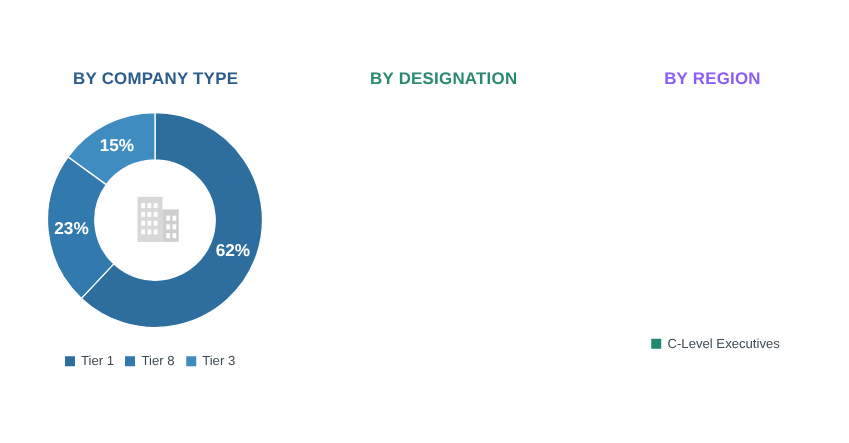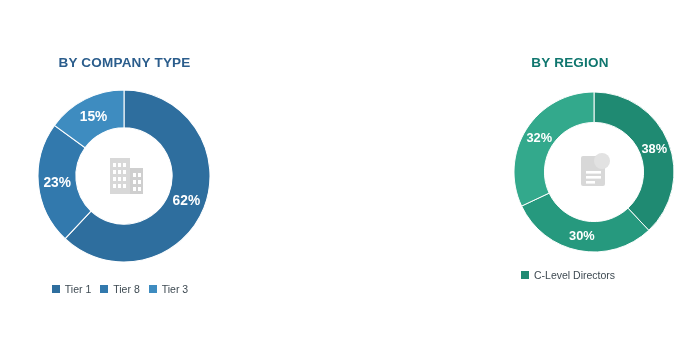--- a/index.html
+++ b/index.html
@@ -29,21 +29,21 @@
     left: 0;
     width: 100%;
     text-align: center;
     font-size: 13.5px;
     font-weight: bold;
     letter-spacing: 0.2px;
     font-family: "Liberation Sans", sans-serif;
   }
   #title-company { color: #2b5d8c; }
   #title-design  { color: #2b8a6e; }
-  #title-region  { color: #0f766e; }
+  #title-region  { color: #8b5cf6; }
 
   .donut-wrap {
     position: absolute;
   }
   #donut-company { left: 38px;  top: 90px; width: 172px; height: 172px; }
   #donut-design  { left: 265px; top: 92px; width: 160px; height: 160px; }
 
   .donut-svg { display: block; width: 100%; height: 100%; overflow: visible; }
 
   .slice-label {
@@ -138,47 +138,27 @@
         <span>Tier 8</span>
       </div>
       <div class="legend-row">
         <span class="legend-swatch" style="background: rgb(62, 140, 192);"></span>
         <span>Tier 3</span>
       </div>
     </div>
 </div>
 
 <div class="panel" id="panel-design">
+  <div class="panel-title" id="title-design">BY DESIGNATION</div>
 
-  <div class="donut-wrap" id="donut-design">
-    <svg class="donut-svg" viewBox="0 0 200 200" id="svg-design">
-        <path d="M 100 0 A 100 100 0 0 1 168.45471059286888 172.89686274214114 L 142.44192056757868 145.1960549001275 A 62 62 0 0 0 100 38 Z" fill="#1f8a72" stroke="#ffffff" stroke-width="1.2"></path>
-        <text x="175.31189535694836" y="70.1819112325411" text-anchor="middle" dominant-baseline="central" font-size="16" class="slice-label">38%</text>
-        <path d="M 168.45471059286888 172.89686274214114 A 100 100 0 0 1 9.517294753398048 142.57792915650725 L 43.900722747106784 126.3983160770345 A 62 62 0 0 0 142.44192056757868 145.1960549001275 Z" fill="#26997e" stroke="#ffffff" stroke-width="1.2"></path>
-        <text x="84.82211351855629" y="179.5652673090238" text-anchor="middle" dominant-baseline="central" font-size="16" class="slice-label">30%</text>
-        <path d="M 9.517294753398048 142.57792915650725 A 100 100 0 0 1 99.99999999999999 0 L 99.99999999999999 38 A 62 62 0 0 0 43.900722747106784 126.3983160770345 Z" fill="#33a98c" stroke="#ffffff" stroke-width="1.2"></path>
-        <text x="31.609438034336776" y="56.59802960670129" text-anchor="middle" dominant-baseline="central" font-size="16" class="slice-label">32%</text>
-      </svg>
-    <div class="center-icon">
-      <svg width="46" height="46" viewBox="0 0 46 46">
-        <rect x="10" y="9" width="24" height="30" rx="2" fill="#d8d8d8"></rect>
-        <circle cx="31" cy="14" r="8" fill="#e2e2e2"></circle>
-        <g fill="#ffffff">
-          <rect x="15" y="24" width="15" height="2.6"></rect>
-          <rect x="15" y="29" width="15" height="2.6"></rect>
-          <rect x="15" y="34" width="9" height="2.6"></rect>
-        </g>
-      </svg>
-    </div>
-  </div>
 
   <div class="legend" id="legend-design">
       <div class="legend-row">
         <span class="legend-swatch" style="background: rgb(31, 138, 114);"></span>
-        <span>C-Level Directors</span>
+        <span>C-Level Executives</span>
       </div>
     </div>
 </div>
 
 <div class="panel" id="panel-region">
   <div class="panel-title" id="title-region">BY REGION</div>
 
 </div>
 
 </body></html>

